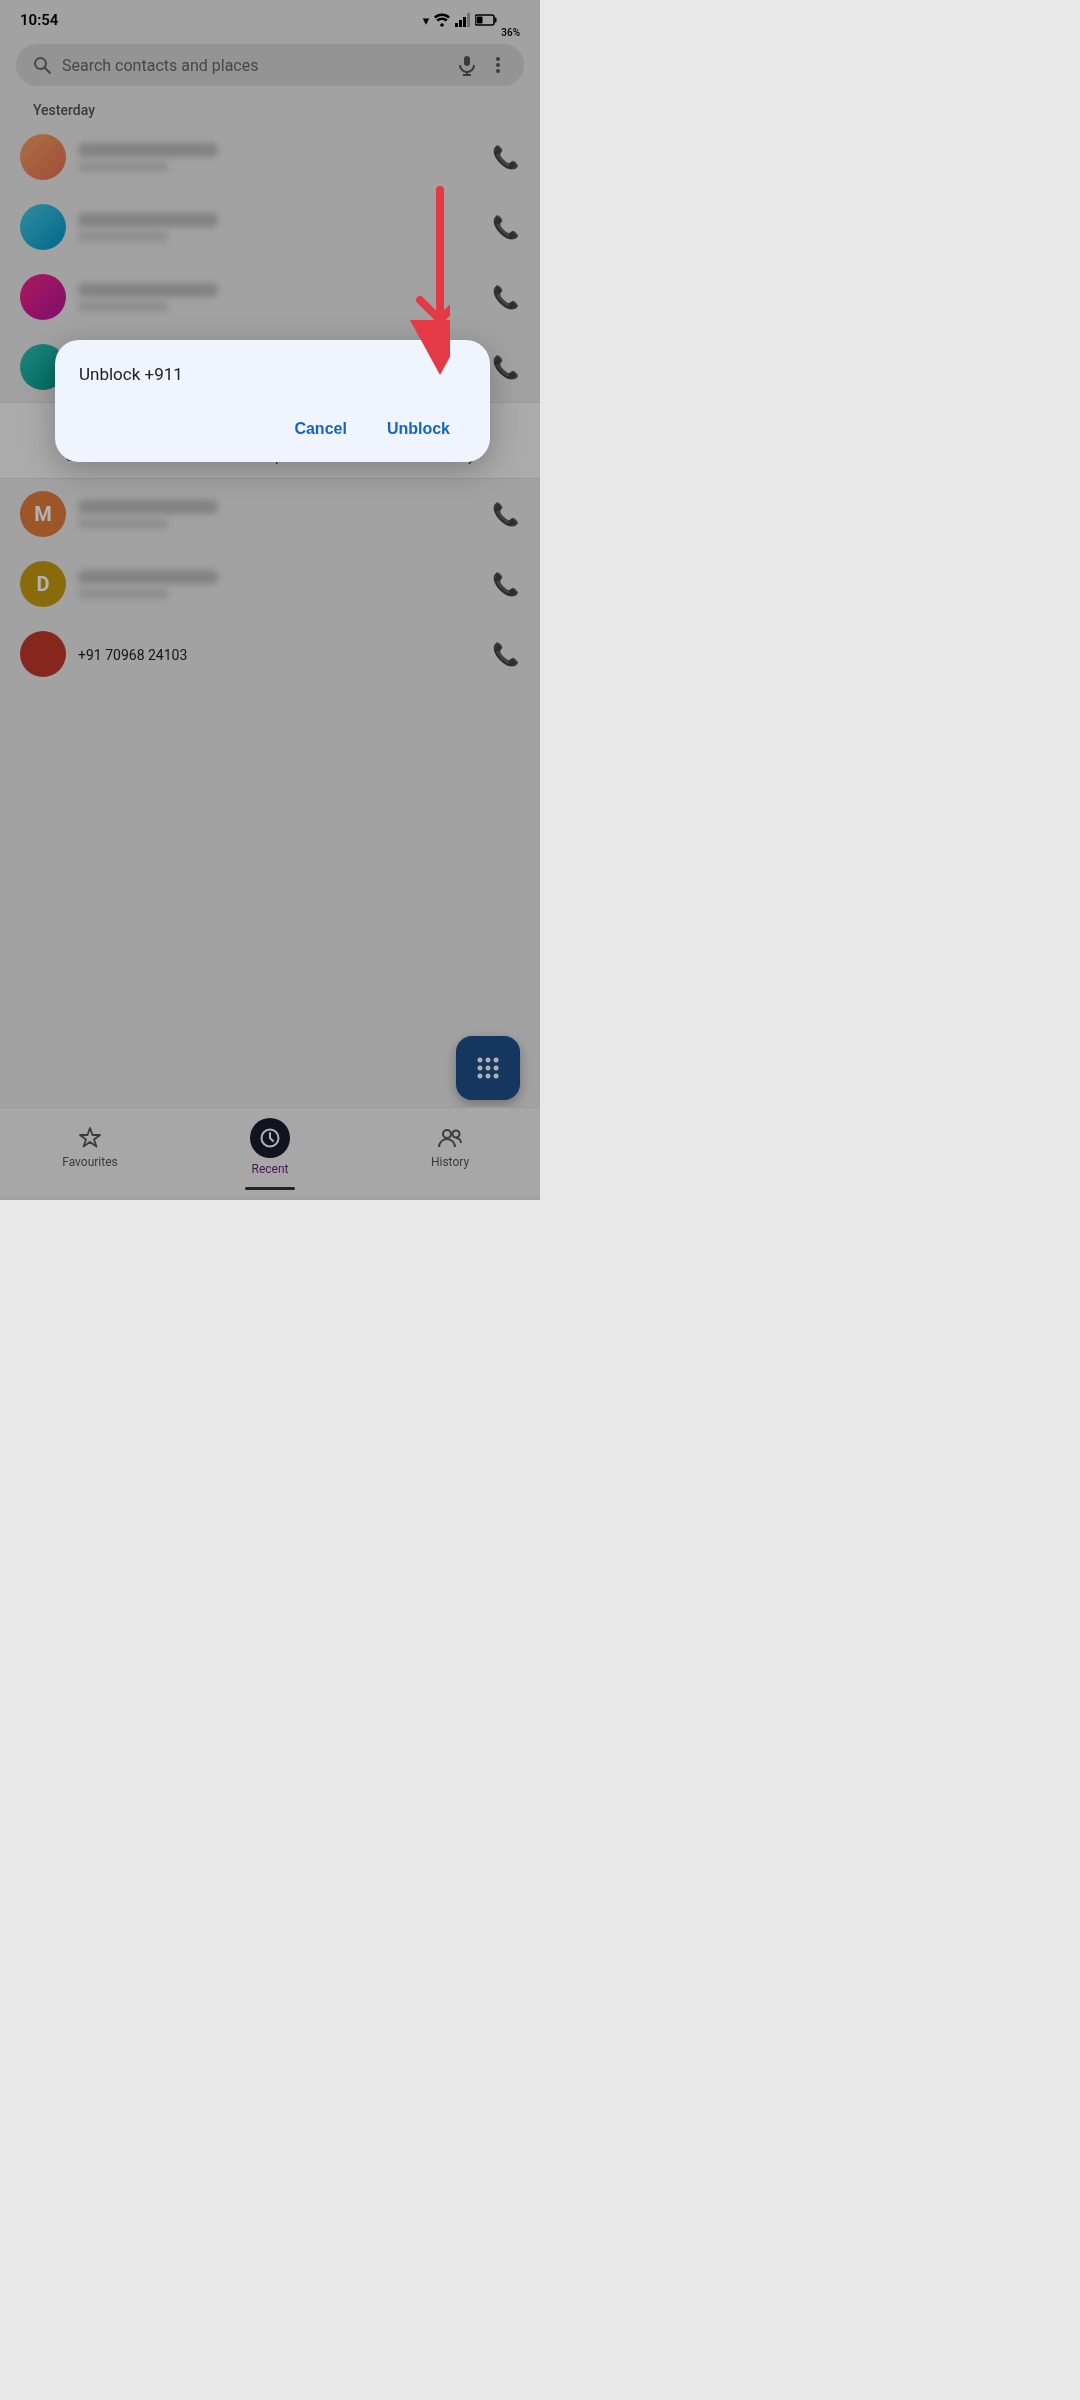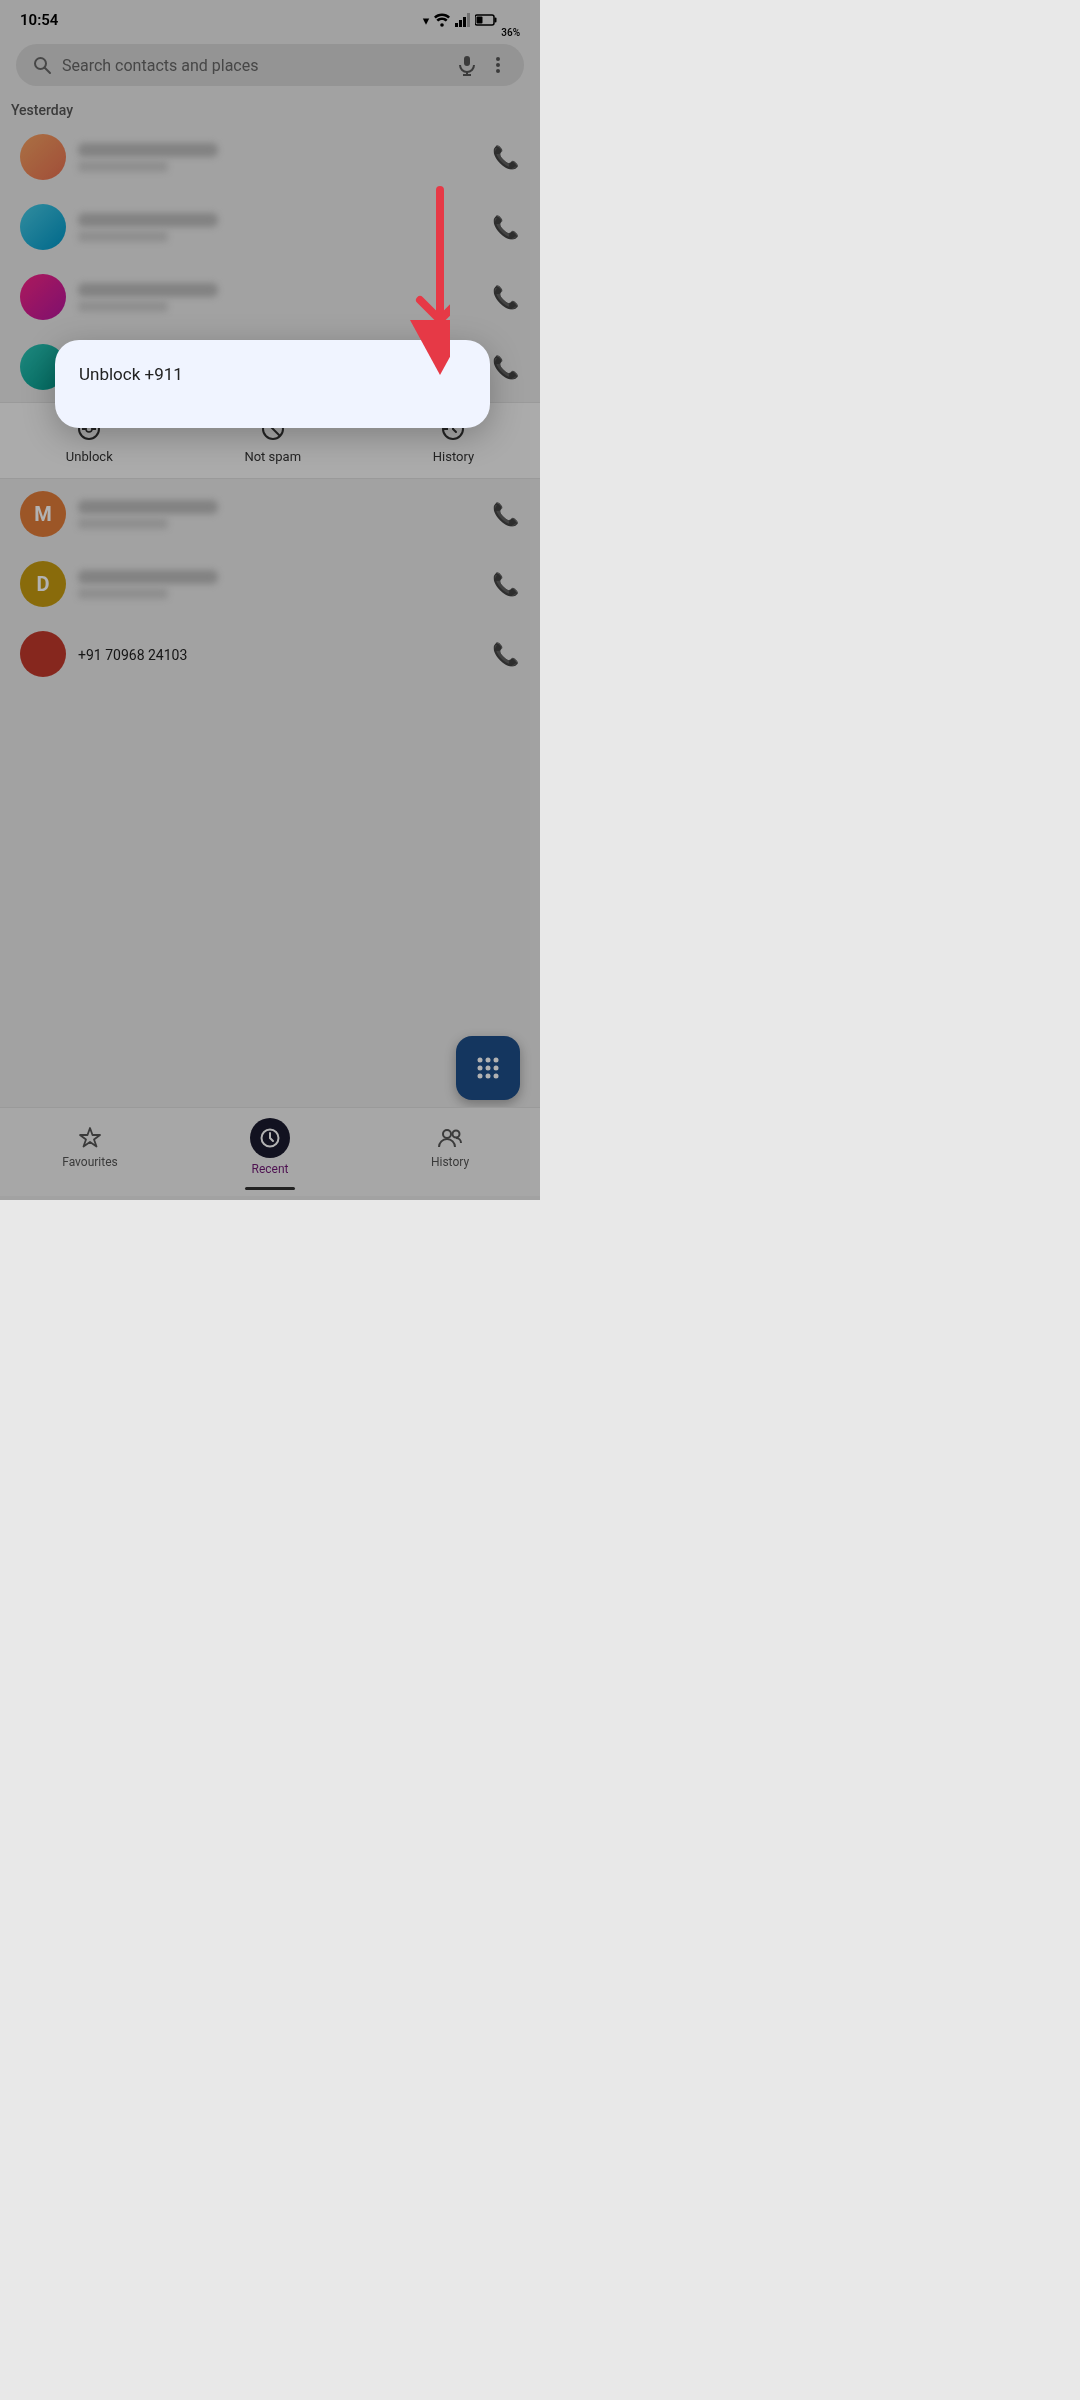--- a/index.html
+++ b/index.html
@@ -47,21 +47,21 @@
       justify-content: space-between;
     }
     .search-bar-text {
       flex: 1;
       font-size: 16px;
       color: #666;
     }
 
     
     .section-label {
-      padding: 8px 11px 4px;
+      padding: 8px 33px 4px;
       font-size: 14px;
       color: #555;
       font-weight: 500;
     }
 
     
     .call-list {
       padding: 0 4px;
     }
     .call-item {
@@ -444,20 +444,24 @@
     </svg>
     <span>History</span>
   </div>
   <div class="nav-indicator"></div>
 </div>
 
 <div class="overlay"></div>
 
 <div class="dialog">
   <div class="dialog-title">Unblock +911</div>
+  <div class="dialog-buttons">
+    <button class="dialog-btn">Cancel</button>
+    <button class="dialog-btn">Unblock</button>
+  </div>
 </div>
 
 <div class="arrow-overlay">
   <svg class="arrow-svg" viewBox="0 0 80 200" fill="none" xmlns="http://www.w3.org/2000/svg">
     <path d="M70 10 L70 140 L50 120 M70 140 L90 120" stroke="#e63946" stroke-width="8" stroke-linecap="round" stroke-linejoin="round"></path>
     <polygon points="40,140 70,195 100,140" fill="#e63946"></polygon>
   </svg>
 </div>
 
 </body></html>

